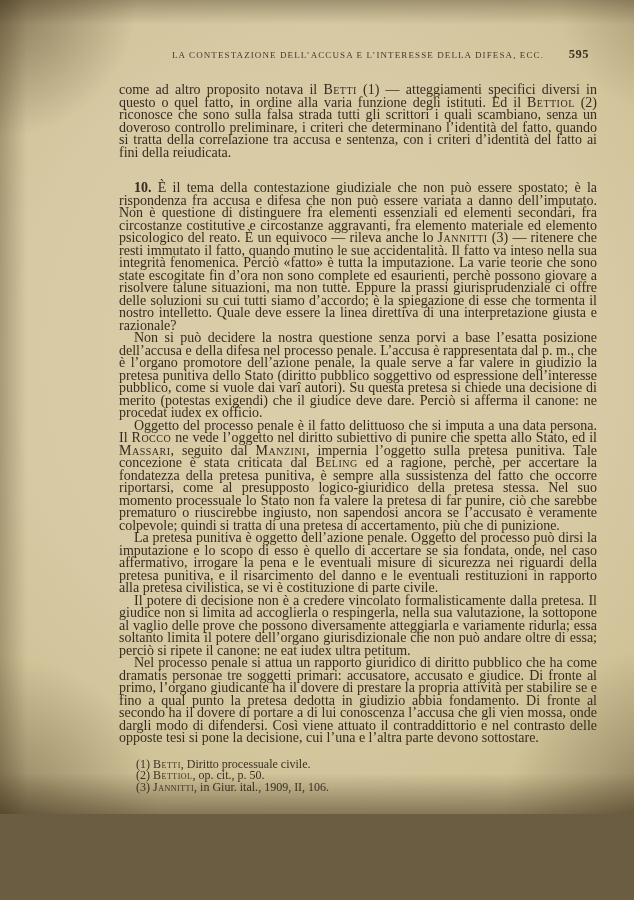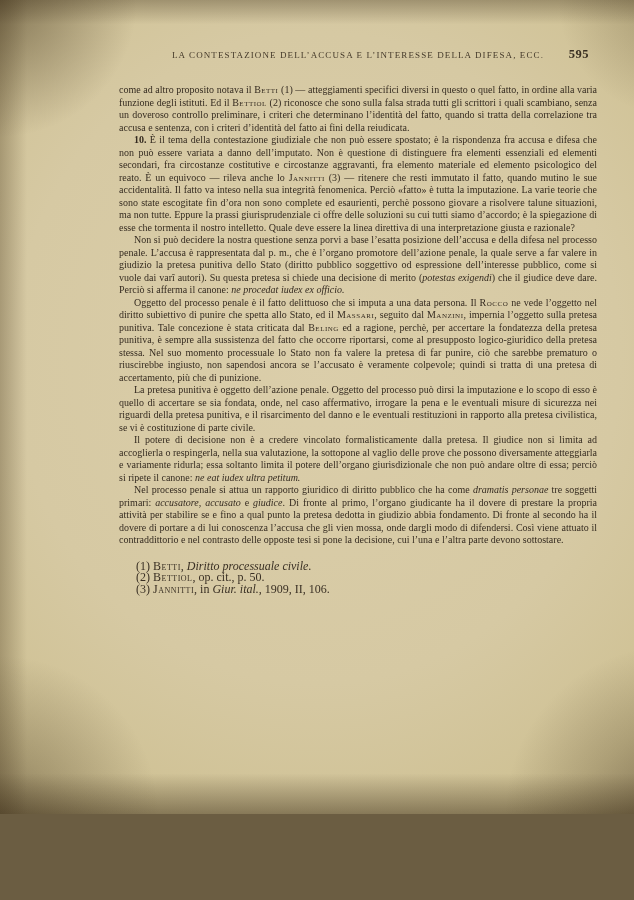--- a/index.html
+++ b/index.html
@@ -41,29 +41,29 @@
   }
   .page-number {
     position: absolute;
     right: 8px; top: -3px;
     font-weight: bold;
     font-size: 12.5px;
     letter-spacing: 0.5px;
     color: #3a3022;
   }
   .text-block {
-    font-size: 10px;
+    font-size: 14px;
     line-height: 12.5px;
     text-align: justify;
     color: #352b20;
   }
   .para { margin: 0; }
   .para.indent { text-indent: 15px; }
-  .para.gap { margin-top: 0; }
-  .s-i  { font-style: italic; }
+  .para.gap { margin-top: 23px; }
+  .s-i  { }
   .s-sc { font-variant: small-caps; letter-spacing: 0.5px; }
   .s-b  { font-weight: bold; }
   .footnotes {
     margin-top: 14px;
     padding-left: 17px;
     font-size: 12px;
     line-height: 11.6px;
     color: #3a3024;
   }
   .footnote { margin: 0; }

